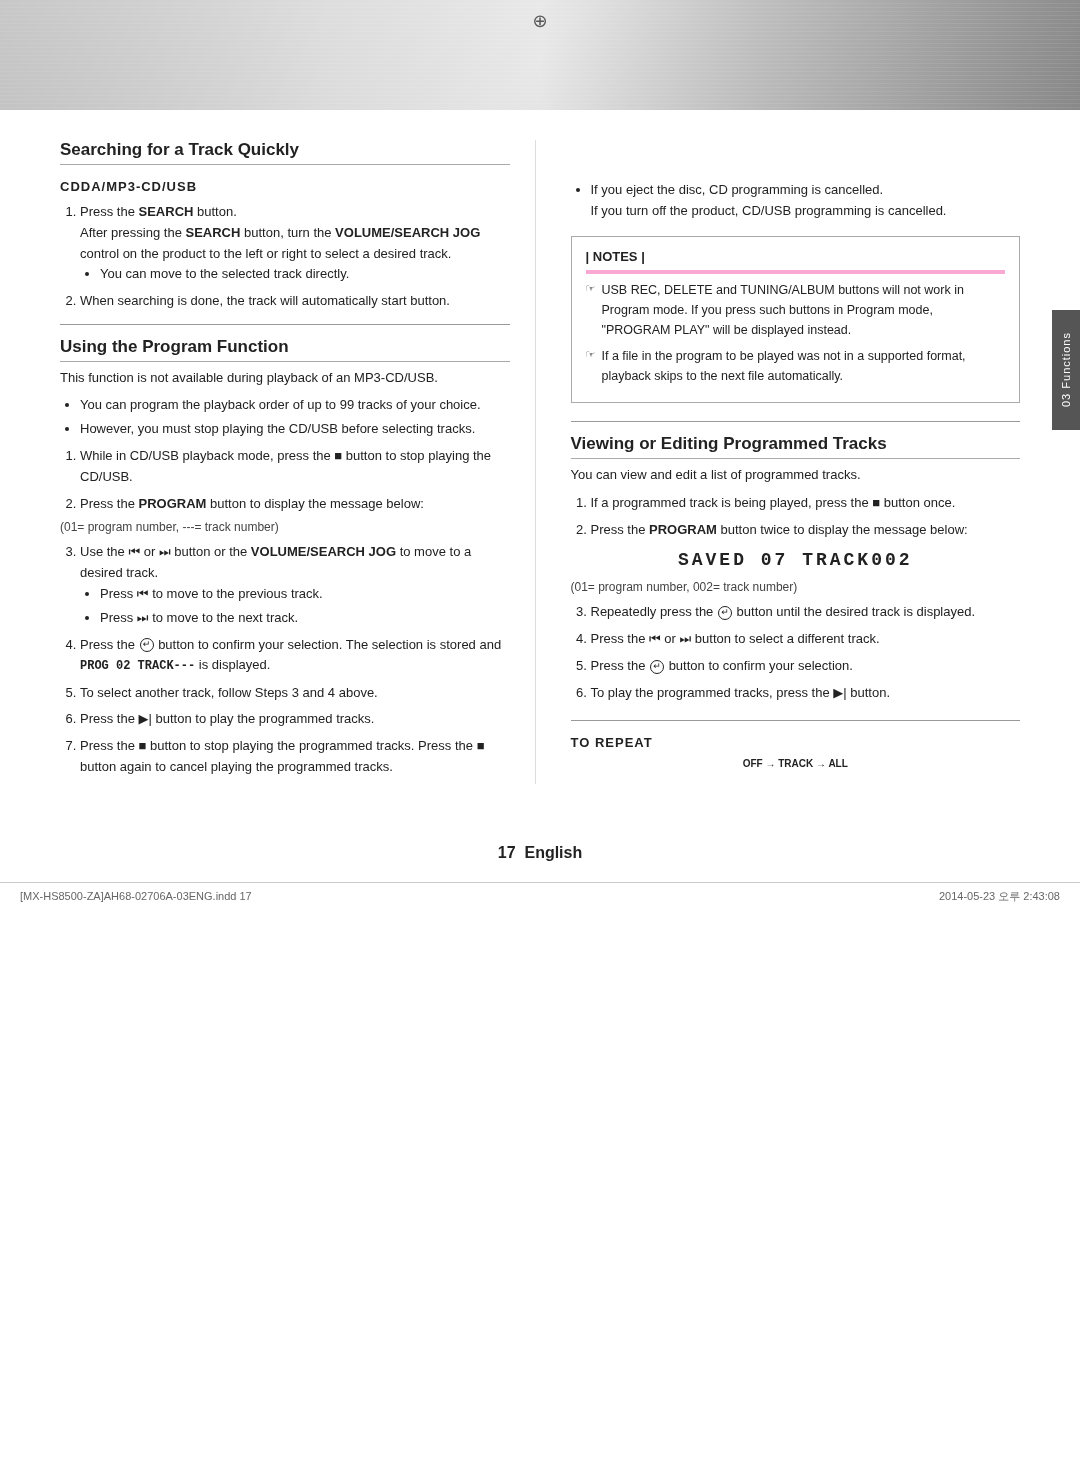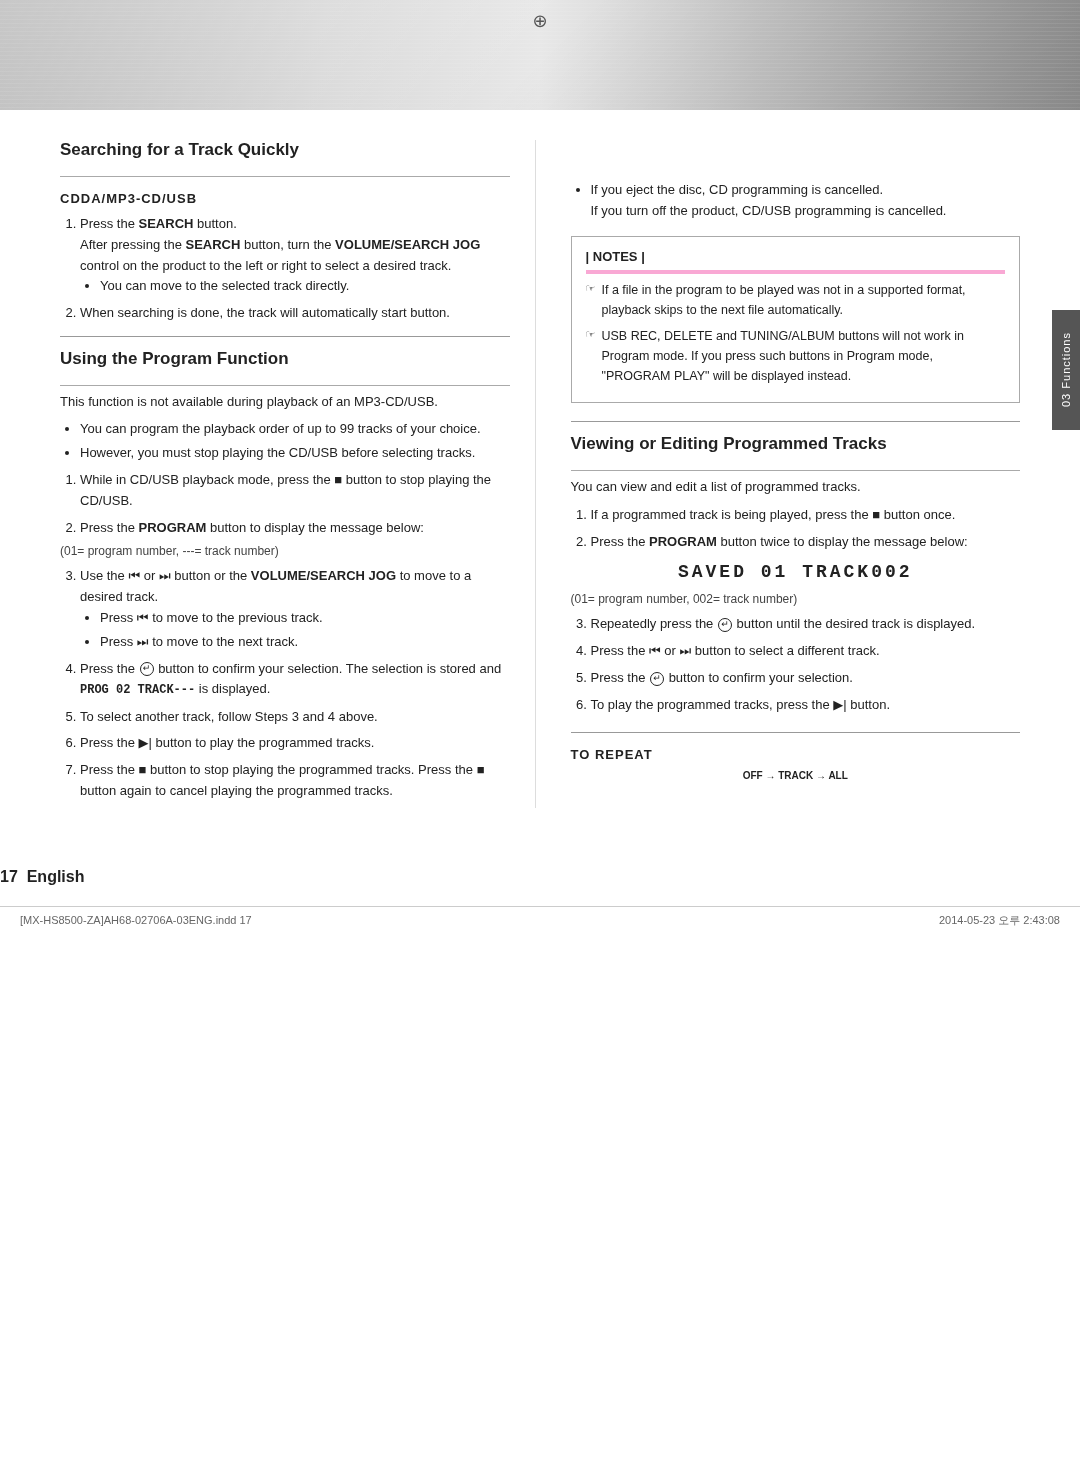--- a/index.html
+++ b/index.html
@@ -67,21 +67,21 @@
     .right-col {
       flex: 1;
       max-width: 480px;
     }
 
     h2.section-title {
       font-size: 17px;
       font-weight: bold;
       margin-bottom: 6px;
       border-bottom: 1px solid #aaa;
-      padding-bottom: 16px;
+      padding-bottom: 4px;
     }
 
     h3.subsection-title {
       font-size: 13px;
       font-weight: bold;
       letter-spacing: 1px;
       margin-top: 14px;
       margin-bottom: 8px;
       text-transform: uppercase;
     }
@@ -161,20 +161,21 @@
     .notes-box ul li::before {
       content: "☞";
       position: absolute;
       left: 0;
       font-size: 11px;
     }
 
     b { font-weight: bold; }
 
     .page-number {
+      text-align: center;
       font-size: 16px;
       font-weight: bold;
       margin-top: 20px;
       padding-bottom: 10px;
     }
 
     .footer-bar {
       border-top: 1px solid #ccc;
       padding: 6px 20px;
       display: flex;
@@ -317,39 +318,39 @@
   <div class="right-col">
 
     <ul class="bullet-list" style="margin-top: 40px;">
       <li>If you eject the disc, CD programming is cancelled.<br>
         If you turn off the product, CD/USB programming is cancelled.</li>
     </ul>
 
     <div class="notes-box">
       <div class="notes-title">| NOTES |</div>
       <ul>
+        <li>USB REC, DELETE and TUNING/ALBUM buttons will not work in Program mode. If you press such buttons in Program mode, "PROGRAM PLAY" will be displayed instead.</li>
         <li>If a file in the program to be played was not in a supported format, playback skips to the next file automatically.</li>
-        <li>USB REC, DELETE and TUNING/ALBUM buttons will not work in Program mode. If you press such buttons in Program mode, "PROGRAM PLAY" will be displayed instead.</li>
       </ul>
     </div>
 
     <hr class="section-divider" style="margin-top: 18px;">
 
     <h2 class="section-title">Viewing or Editing Programmed Tracks</h2>
 
     <p class="intro-text">You can view and edit a list of programmed tracks.</p>
 
     <ol class="numbered-list">
       <li>
         If a programmed track is being played, press the <span>■</span> button once.
       </li>
       <li>Press the <b>PROGRAM</b> button twice to display the message below:</li>
     </ol>
 
-    <div class="display-box">SAVED  01  TRACK002</div>
+    <div class="display-box">SAVED  07  TRACK002</div>
     <div class="display-note">(01= program number, 002= track number)</div>
 
     <ol class="numbered-list" start="3">
       <li>Repeatedly press the <span class="right-circle-icon">↵</span> button until the desired track is displayed.</li>
       <li>Press the <span>⏮</span> or <span>⏭</span> button to select a different track.</li>
       <li>Press the <span class="right-circle-icon">↵</span> button to confirm your selection.</li>
       <li>To play the programmed tracks, press the <span>▶|</span> button.</li>
     </ol>
 
     <hr class="section-divider" style="margin-top: 16px;">

